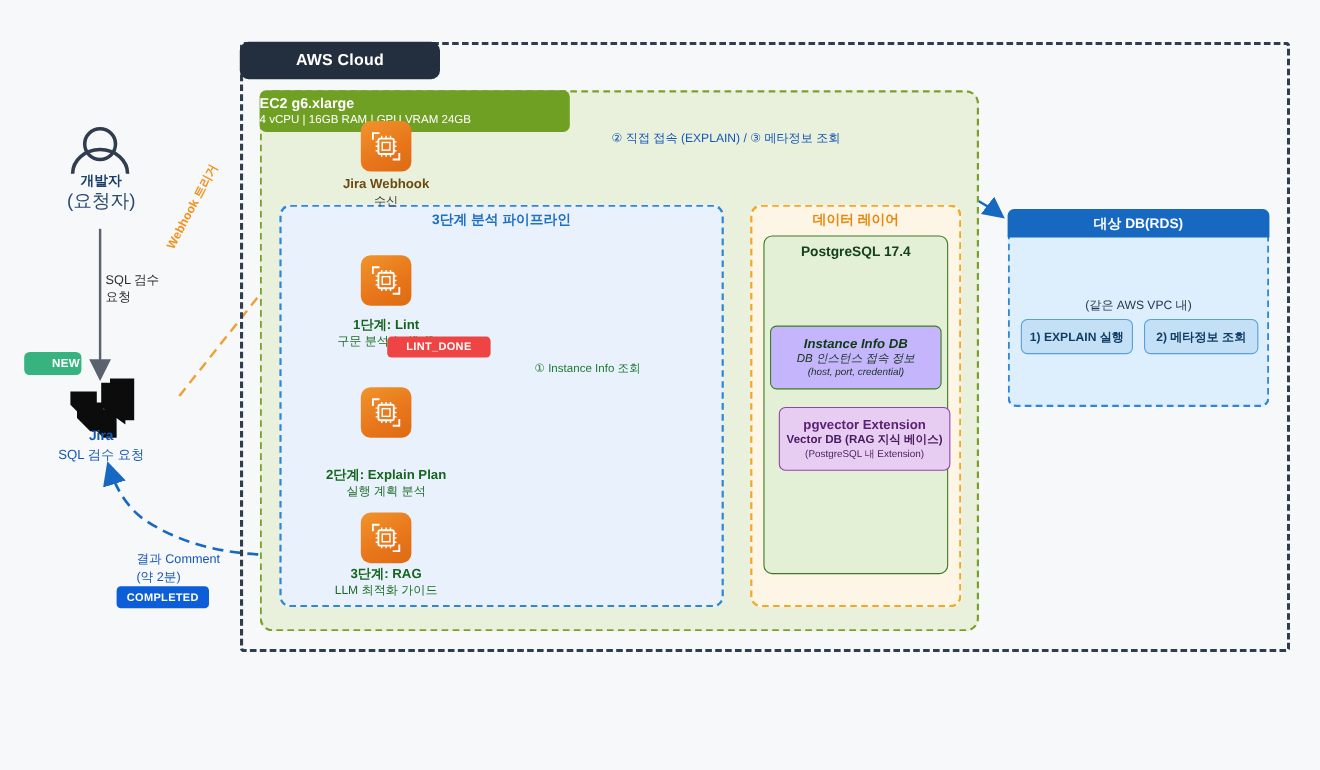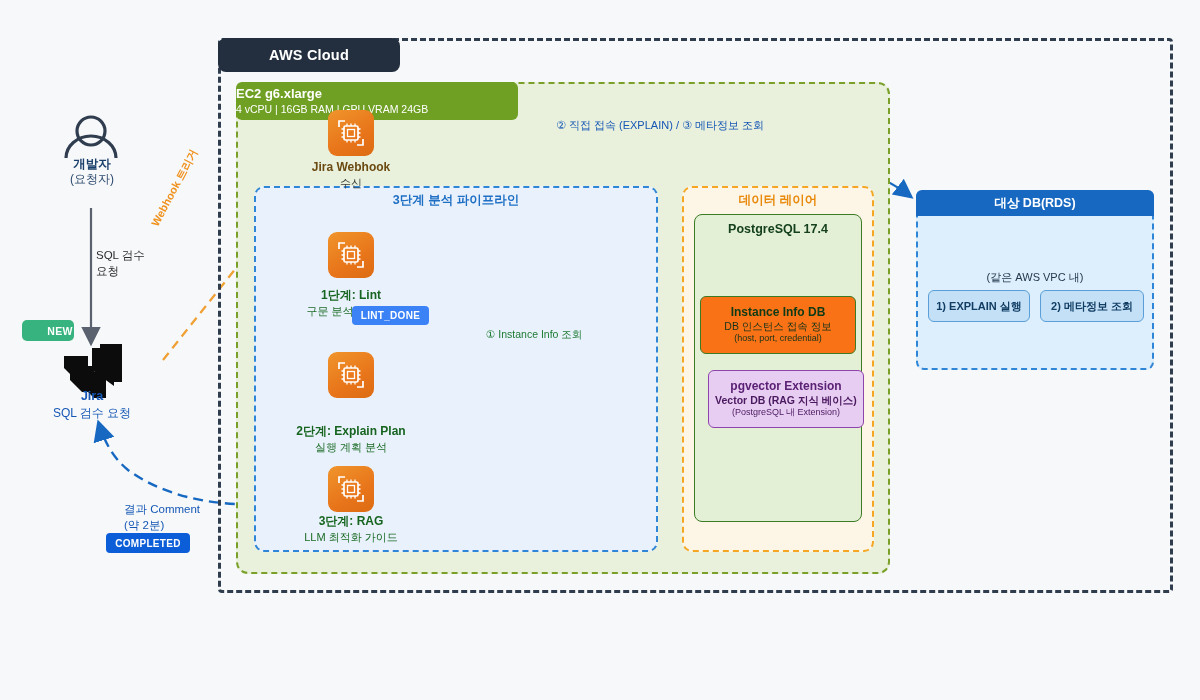--- a/index.html
+++ b/index.html
@@ -64,23 +64,23 @@
   .pg-box{
     left:694px;top:214px;width:168px;height:308px;
     border:1.6px solid #3c7a24;border-radius:8px;background:#e3f0d6;
   }
   .pg-title{
     left:694px;top:222px;width:168px;height:18px;
     text-align:center;color:#14401c;font-size:12.5px;font-weight:bold;
   }
   .inst-box{
     left:700px;top:296px;width:156px;height:58px;
-    border:1.6px solid #3c7a24;border-radius:6px;background:#f97316;
+    border:1.6px solid #3c7a24;border-radius:6px;background:#c4b5fd;
     display:flex;flex-direction:column;align-items:center;justify-content:center;
-    color:#16321a;line-height:1.25;
+    color:#16321a;line-height:1.25;font-style:italic;
   }
   .inst-box .b1{font-size:12px;font-weight:bold;color:#0f3a16;}
   .inst-box .b2{font-size:10.5px;}
   .inst-box .b3{font-size:9px;}
   .pgv-box{
     left:708px;top:370px;width:156px;height:58px;
     border:1.6px solid #8e44ad;border-radius:6px;background:#e8cdf2;
     display:flex;flex-direction:column;align-items:center;justify-content:center;
     color:#4a1960;line-height:1.25;
   }
@@ -133,30 +133,30 @@
   .lbl-s1 .l1{color:#16641f;}
   .lbl-s1 .l2{color:#1c6b26;}
   .lbl-s2{left:266px;top:400px;width:170px;margin-top:24px;}
   .lbl-s2 .l1{color:#16641f;}
   .lbl-s2 .l2{color:#1c6b26;}
   .lbl-s3{left:276px;top:514px;width:150px;}
   .lbl-s3 .l1{color:#16641f;}
   .lbl-s3 .l2{color:#1c6b26;}
 
   .lint-badge{
-    left:352px;top:306px;width:77px;height:19px;
-    background:#3b82f6;border-radius:4px;
+    left:352px;top:306px;width:94px;height:19px;
+    background:#ef4444;border-radius:4px;
     display:flex;align-items:center;justify-content:center;
     color:#fff;font-size:10px;font-weight:bold;letter-spacing:.3px;
   }
 
   
   .dev-lbl{left:28px;top:156px;width:128px;text-align:center;line-height:1.3;}
   .dev-lbl .l1{font-size:12.5px;font-weight:bold;color:#1a3f6b;}
-  .dev-lbl .l2{font-size:12px;color:#2b4a6e;}
+  .dev-lbl .l2{font-size:17px;color:#2b4a6e;}
   .sqlreq{left:96px;top:248px;width:90px;line-height:1.35;
           font-size:11.5px;color:#2c2c2c;}
   .new-badge{
     left:22px;top:320px;width:52px;height:21px;background:#36b37e;border-radius:5px;
     display:flex;align-items:center;justify-content:center;
     color:#fff;font-size:10.5px;font-weight:bold;letter-spacing:.3px;padding-left:24px;
   }
   .jira-lbl{left:28px;top:388px;width:128px;text-align:center;line-height:1.35;}
   .jira-lbl .l1{font-size:12.5px;font-weight:bold;color:#1557b5;}
   .jira-lbl .l2{font-size:12px;color:#1557b5;}

